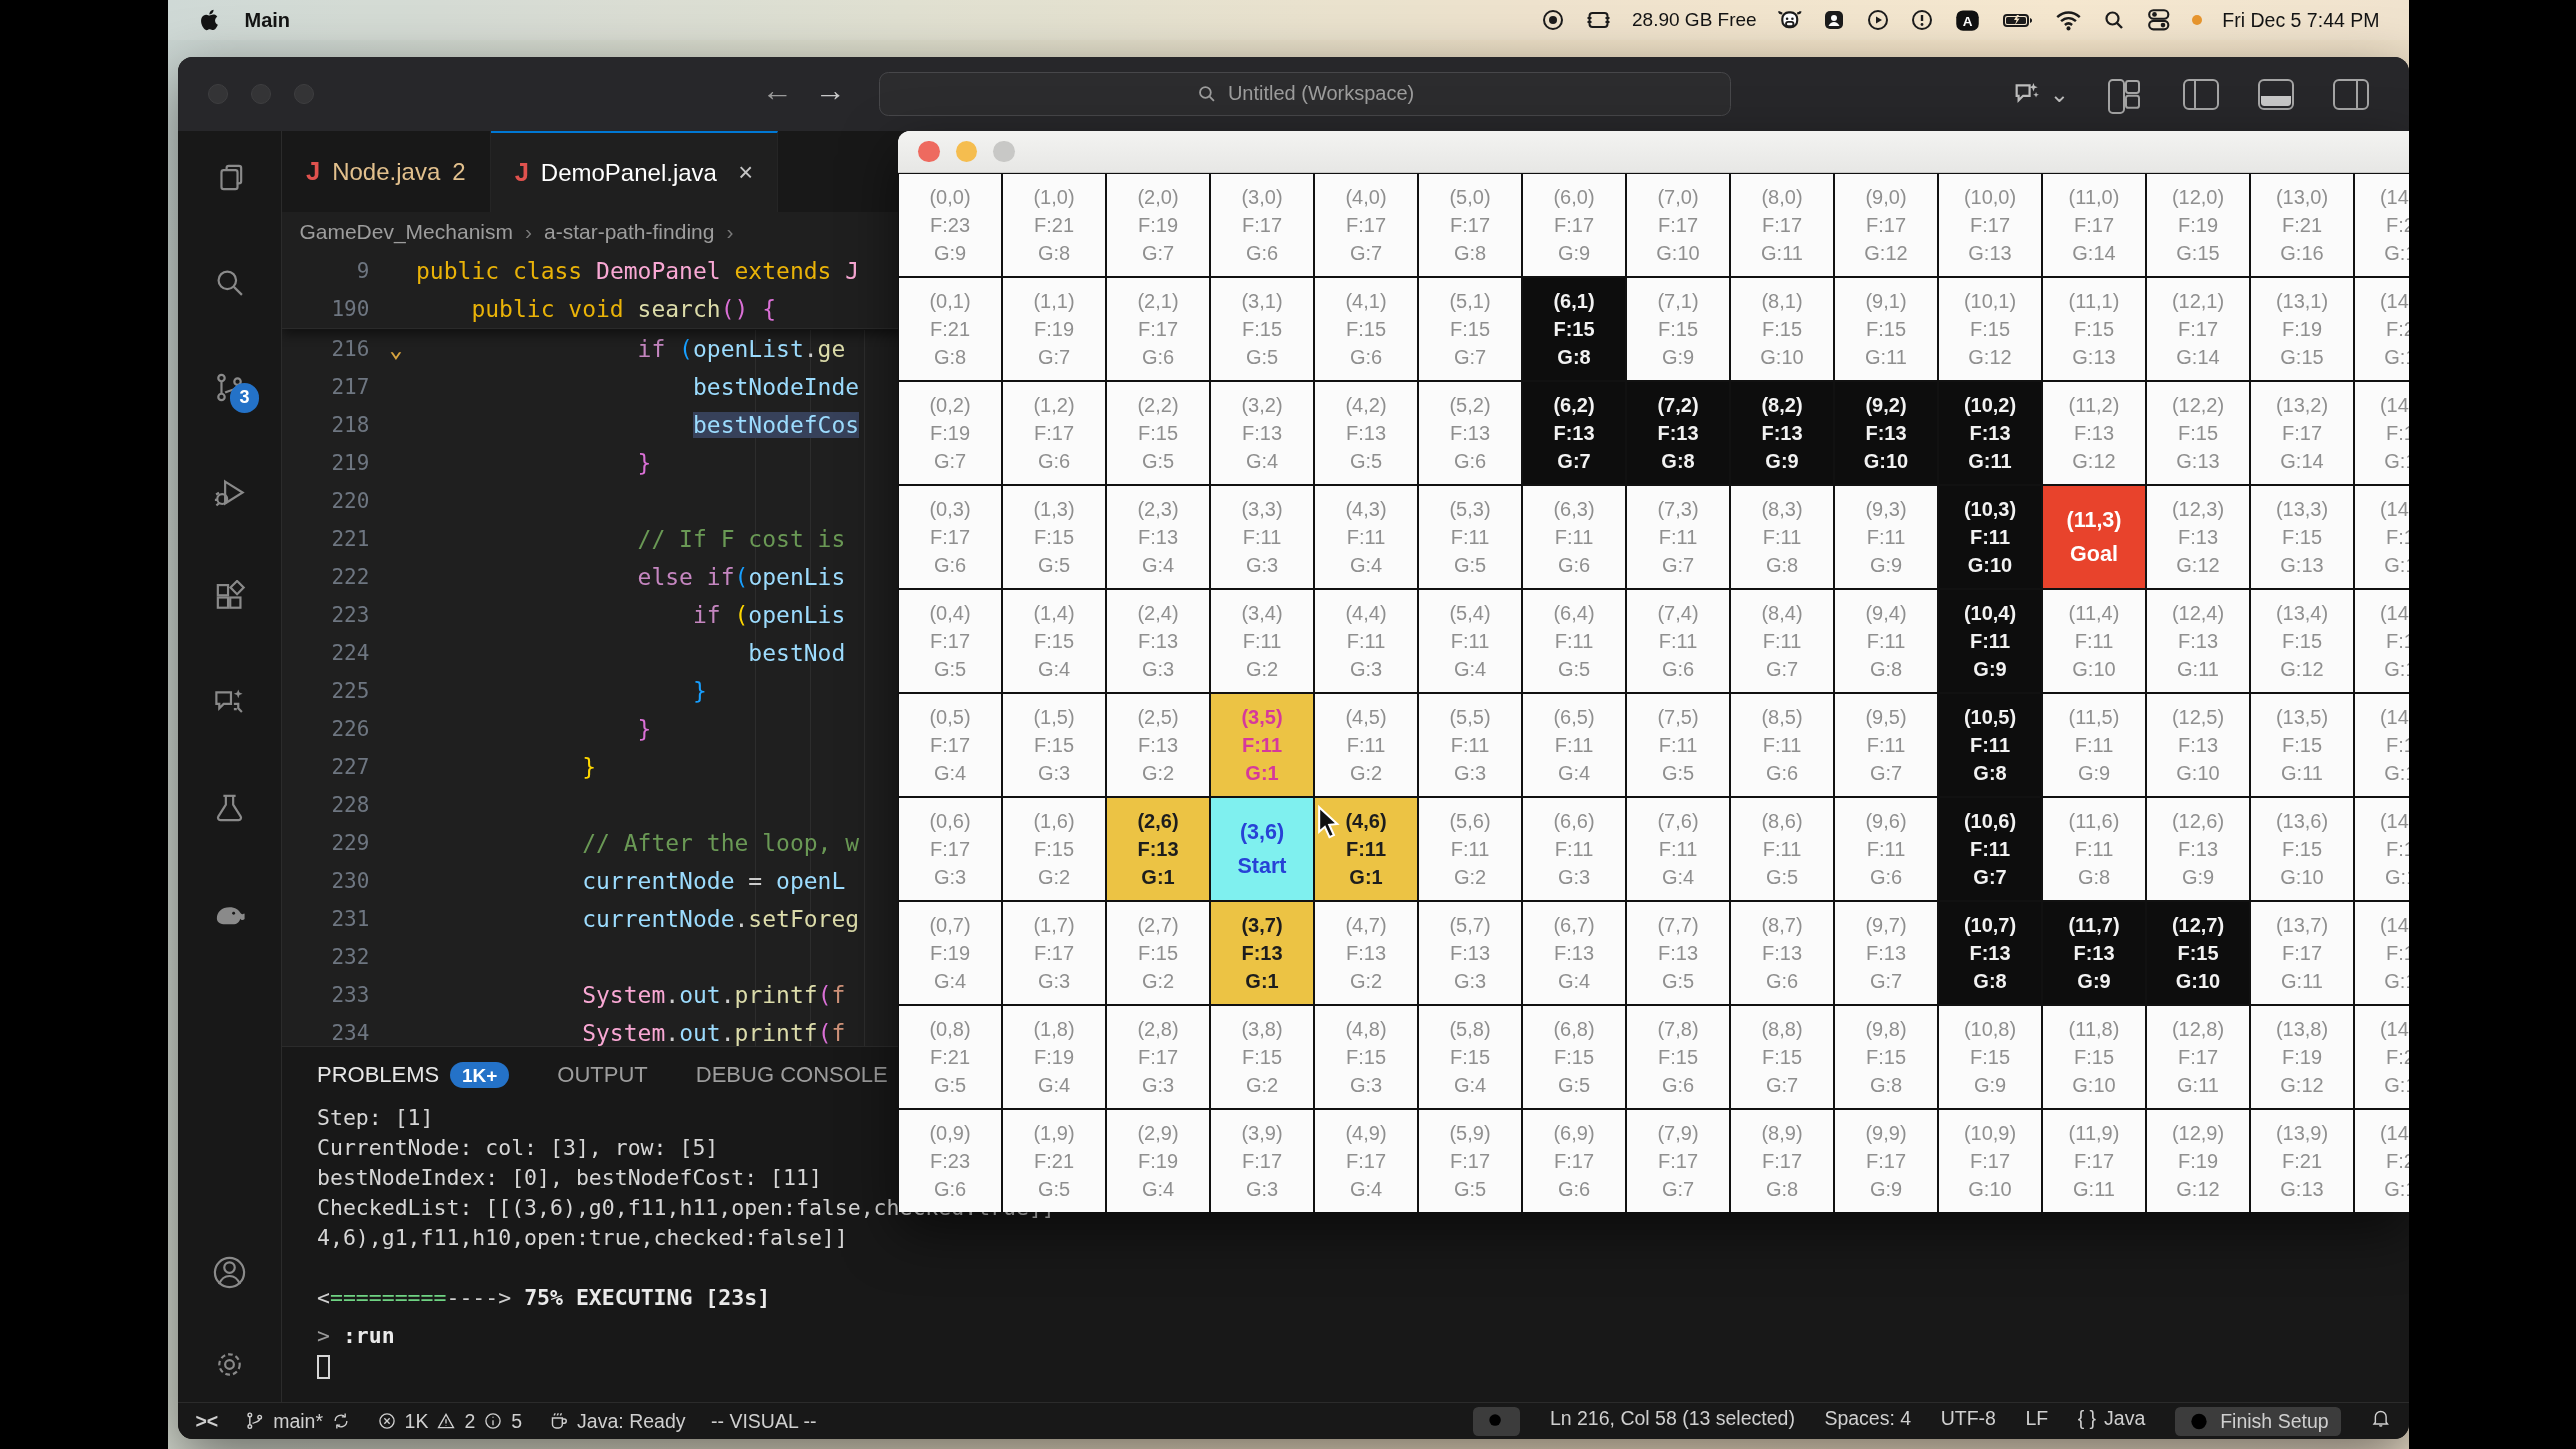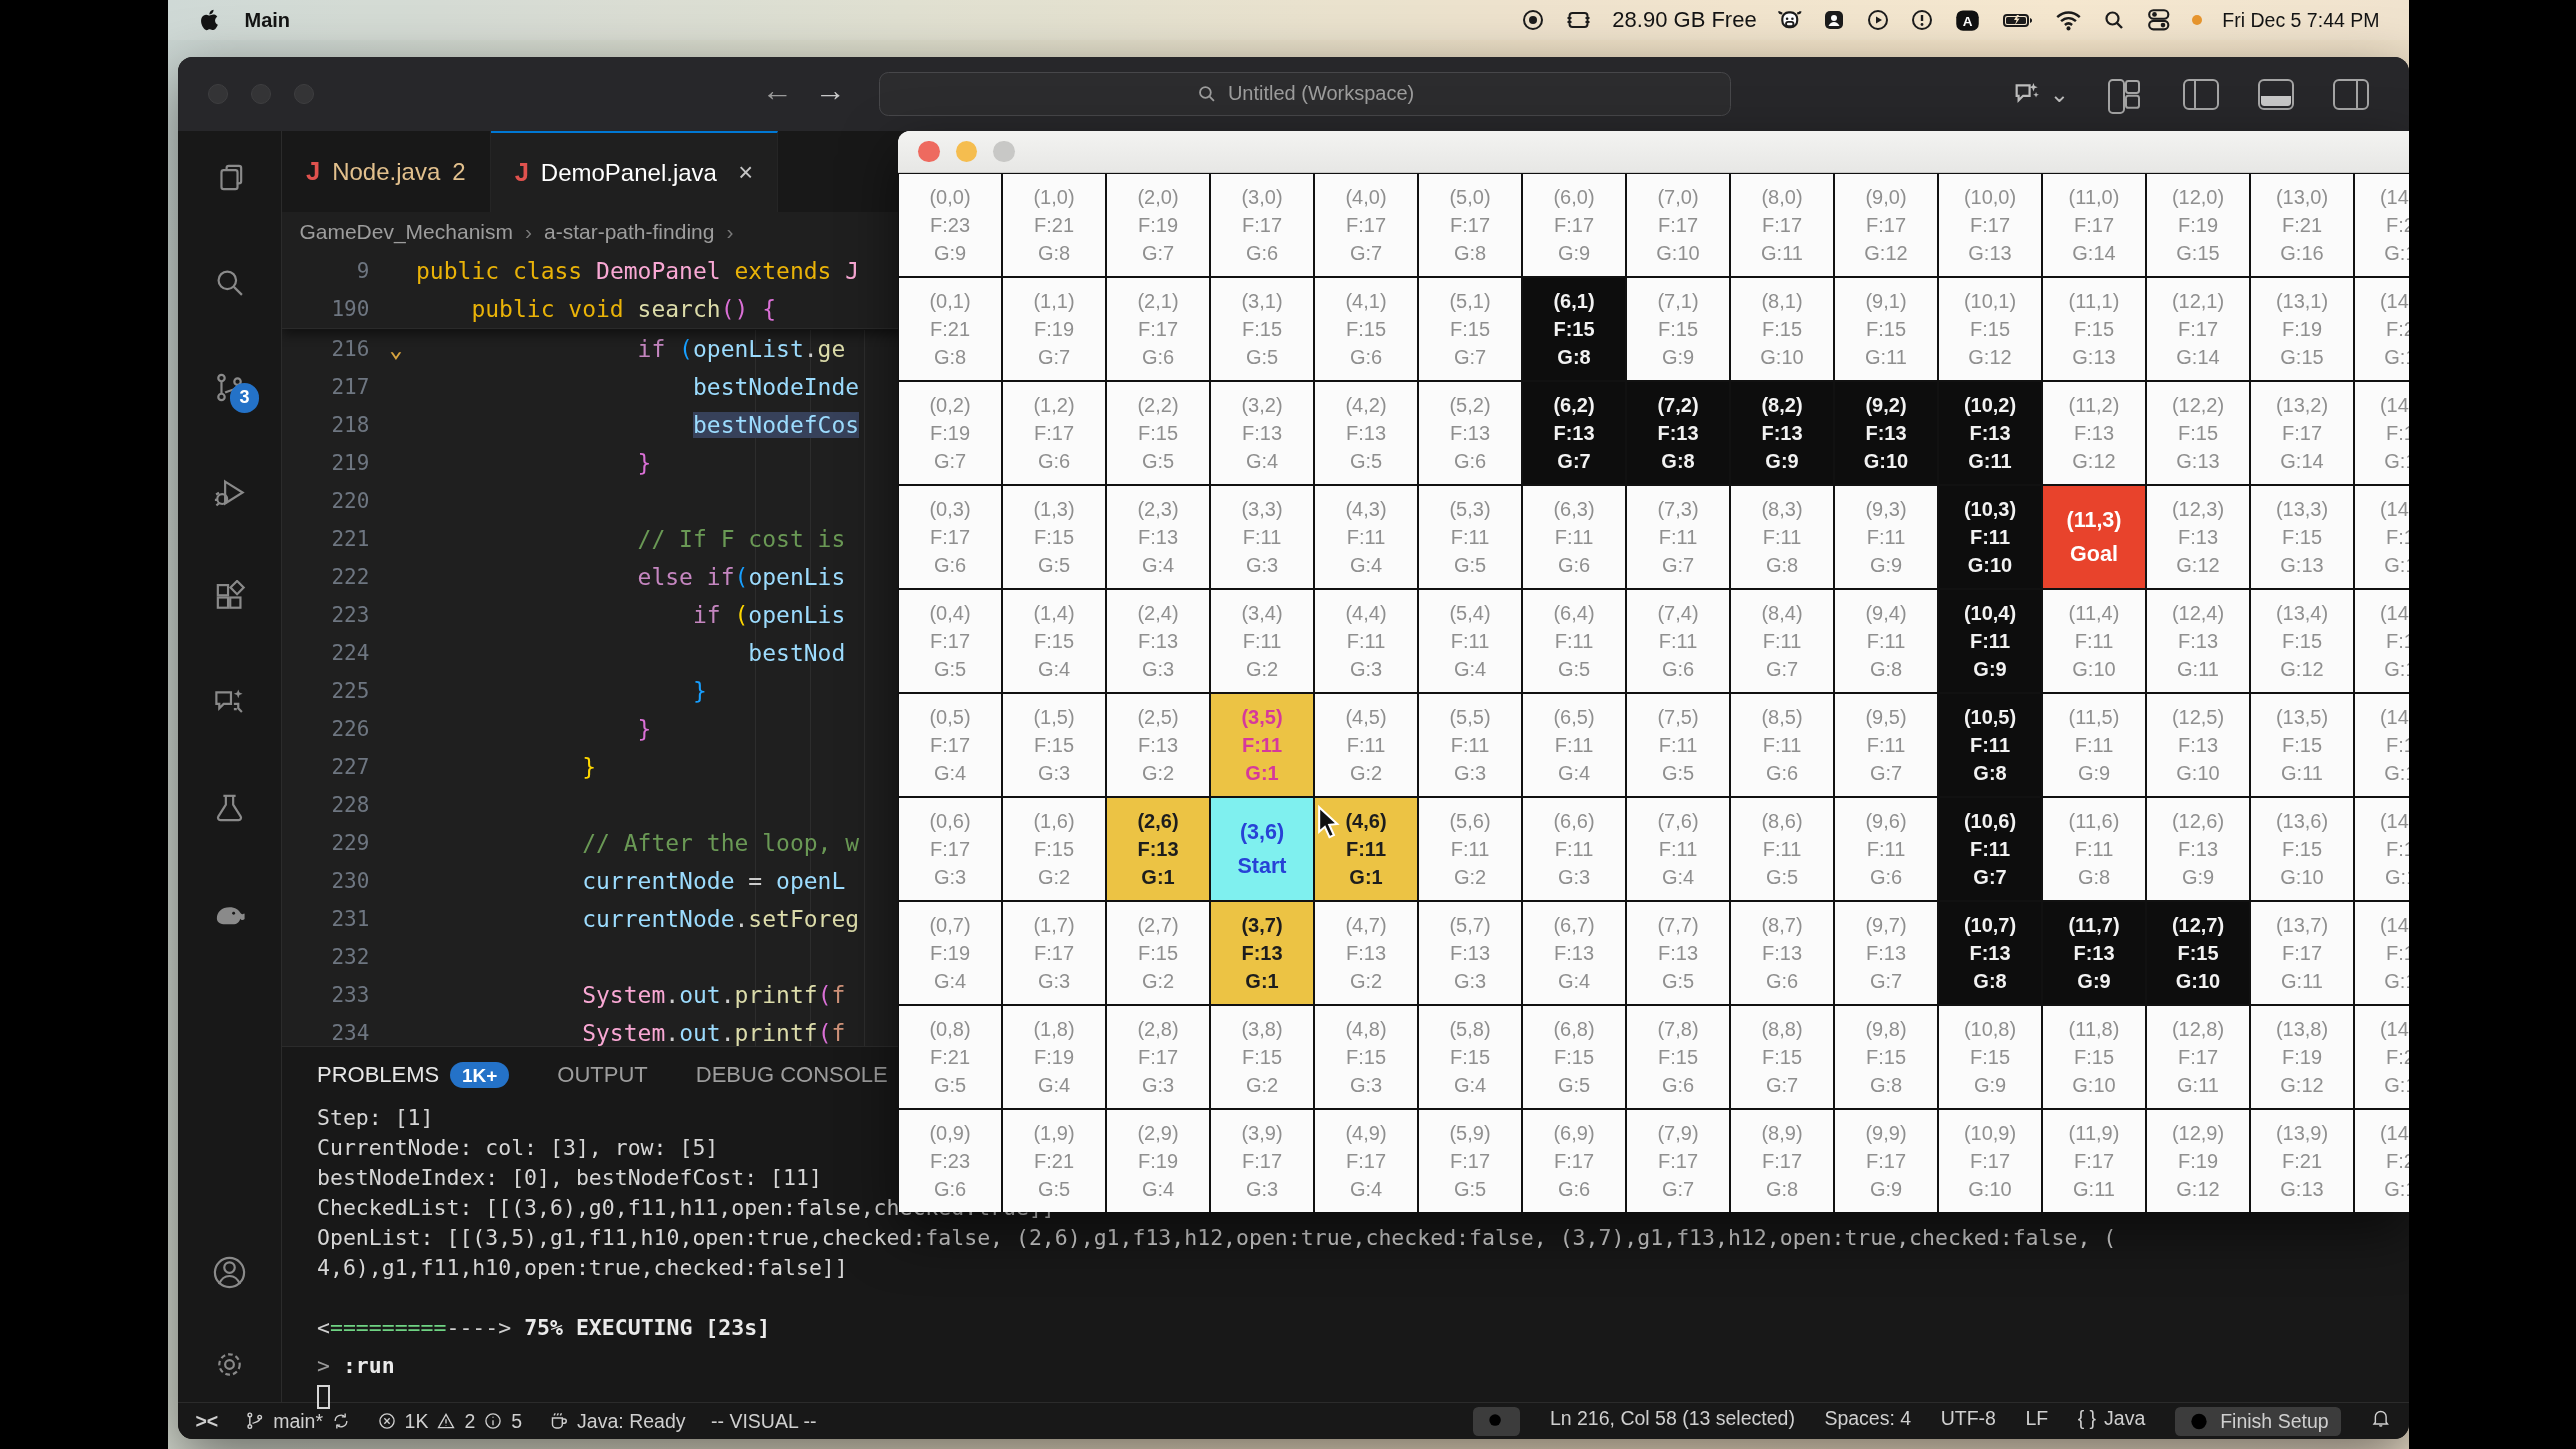--- a/index.html
+++ b/index.html
@@ -10,21 +10,21 @@
 
   
   #menubar { position:absolute; left:0; top:0; width:100%; height:40px; display:flex; align-items:center;
     padding:0 29.5px; color:#141414; font-size:20px; background:rgba(255,255,255,.12); }
   #menubar .mb-left { display:flex; align-items:center; gap:23px; }
   #menubar .app-name { font-weight:700; }
   #menubar .mb-right { margin-left:auto; display:flex; align-items:center; gap:20px; }
   .mbicon { display:flex; align-items:center; justify-content:center; height:29.5px; }
   .mbicon svg { display:block; }
   #menubar .clock { font-size:19.5px; white-space:nowrap; }
-  #menubar .storage { font-size:22px; }
+  #menubar .storage { font-size:19px; }
   .notif-dot { width:10.7px; height:10.7px; border-radius:50%; background:#e8962e; }
 
   
   #vscode { position:absolute; left:10px; top:57px; width:2231px; height:1382px; background:#1f1f1f;
     border-radius:14.8px; box-shadow:0 20px 60px rgba(0,0,0,.5); display:flex; flex-direction:column; overflow:hidden; }
   #titlebar { height:74px; background:#27272a; display:flex; align-items:center; position:relative; flex:none; }
   .tl-dots { display:flex; gap:23px; margin-left:29.5px; }
   .tl-dot { width:20px; height:20px; border-radius:50%; background:#343436; border:0.7px solid #3e3e40; }
   .nav-arrow { position:absolute; top:16px; font-size:31px; color:#c8c8c8; }
   #nav-back { left:584px; color:#9a9a9a; }
@@ -388,21 +388,20 @@
               <span>PROBLEMS</span><span class="pbadge">1K+</span>
             </span>
             <span class="ptab">OUTPUT</span>
             <span class="ptab">DEBUG CONSOLE</span>
           </div>
           <div id="termlines">
               <div class="tline">Step: [1]</div>
               <div class="tline">CurrentNode: col: [3], row: [5]</div>
               <div class="tline">bestNodeIndex: [0], bestNodefCost: [11]</div>
               <div class="tline">CheckedList: [[(3,6),g0,f11,h11,open:false,checked:true]]</div>
-              <div class="tline">OpenList: [[(3,5),g1,f11,h10,open:true,checked:false, (2,6),g1,f13,h12,open:true,checked:false, (3,7),g1,f13,h12,open:true,checked:false, (</div>
               <div class="tline">4,6),g1,f11,h10,open:true,checked:false]]</div>
               <div class="tgap"></div>
               <div class="tline"><span class="prog-rest">&lt;</span><span class="prog-fill">=========</span><span class="prog-rest">----&gt;</span> <span class="prog-label">75% EXECUTING [23s]</span></div>
               <div class="tgap" style="height: 8px;"></div>
               <div class="tline"><span class="prompt-sym">&gt;</span> <span style="color:#eaeaea;font-weight:700;">:run</span></div>
               <div class="tline"><span class="term-cursor"></span></div>
             </div>
         </div>
       </div>
     </div>

